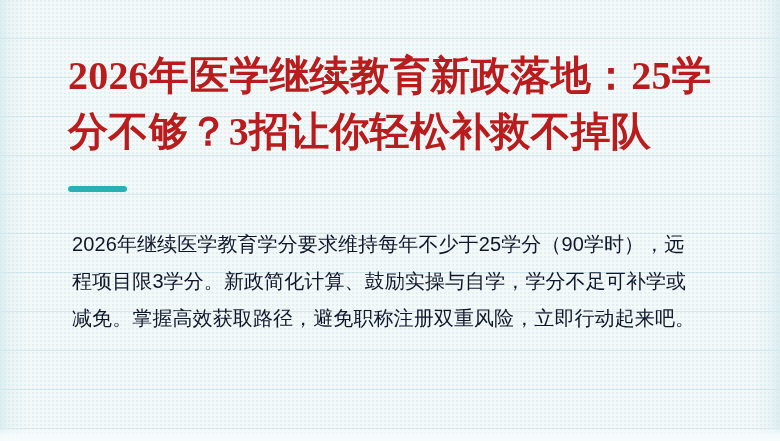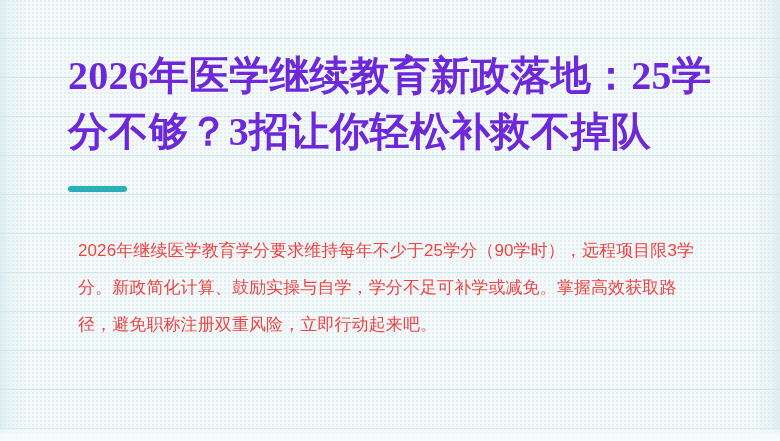--- a/index.html
+++ b/index.html
@@ -80,40 +80,40 @@
   }
 
   #poster-title {
     margin: 0;
     padding-top: 48px;
     font-family: "Liberation Serif", "DejaVu Serif", serif;
     font-weight: 700;
     font-size: 40px;
     line-height: 56px;
     letter-spacing: 0.2px;
-    color: #6d28d9;
+    color: #b91c1c;
     max-width: 648px;
     text-shadow: 0 1px 0 rgba(255,255,255,0.35);
   }
 
   #title-accent-bar {
     margin-top: 26px;
     width: 59px;
     height: 6px;
     border-radius: 3px;
     background: #2bafb6;
   }
 
   #poster-body {
-    margin: 10px;
+    margin: 4px;
     padding-top: 30px;
     font-family: "Liberation Sans", "DejaVu Sans", sans-serif;
-    font-size: 17px;
+    font-size: 20px;
     line-height: 37px;
-    color: #ef4444;
+    color: #0f172a;
     max-width: 628px;
     letter-spacing: 0.1px;
   }
 </style>
 </head>
 <body>
 
 <div id="poster-card">
 
   <div id="texture-dots"></div>

